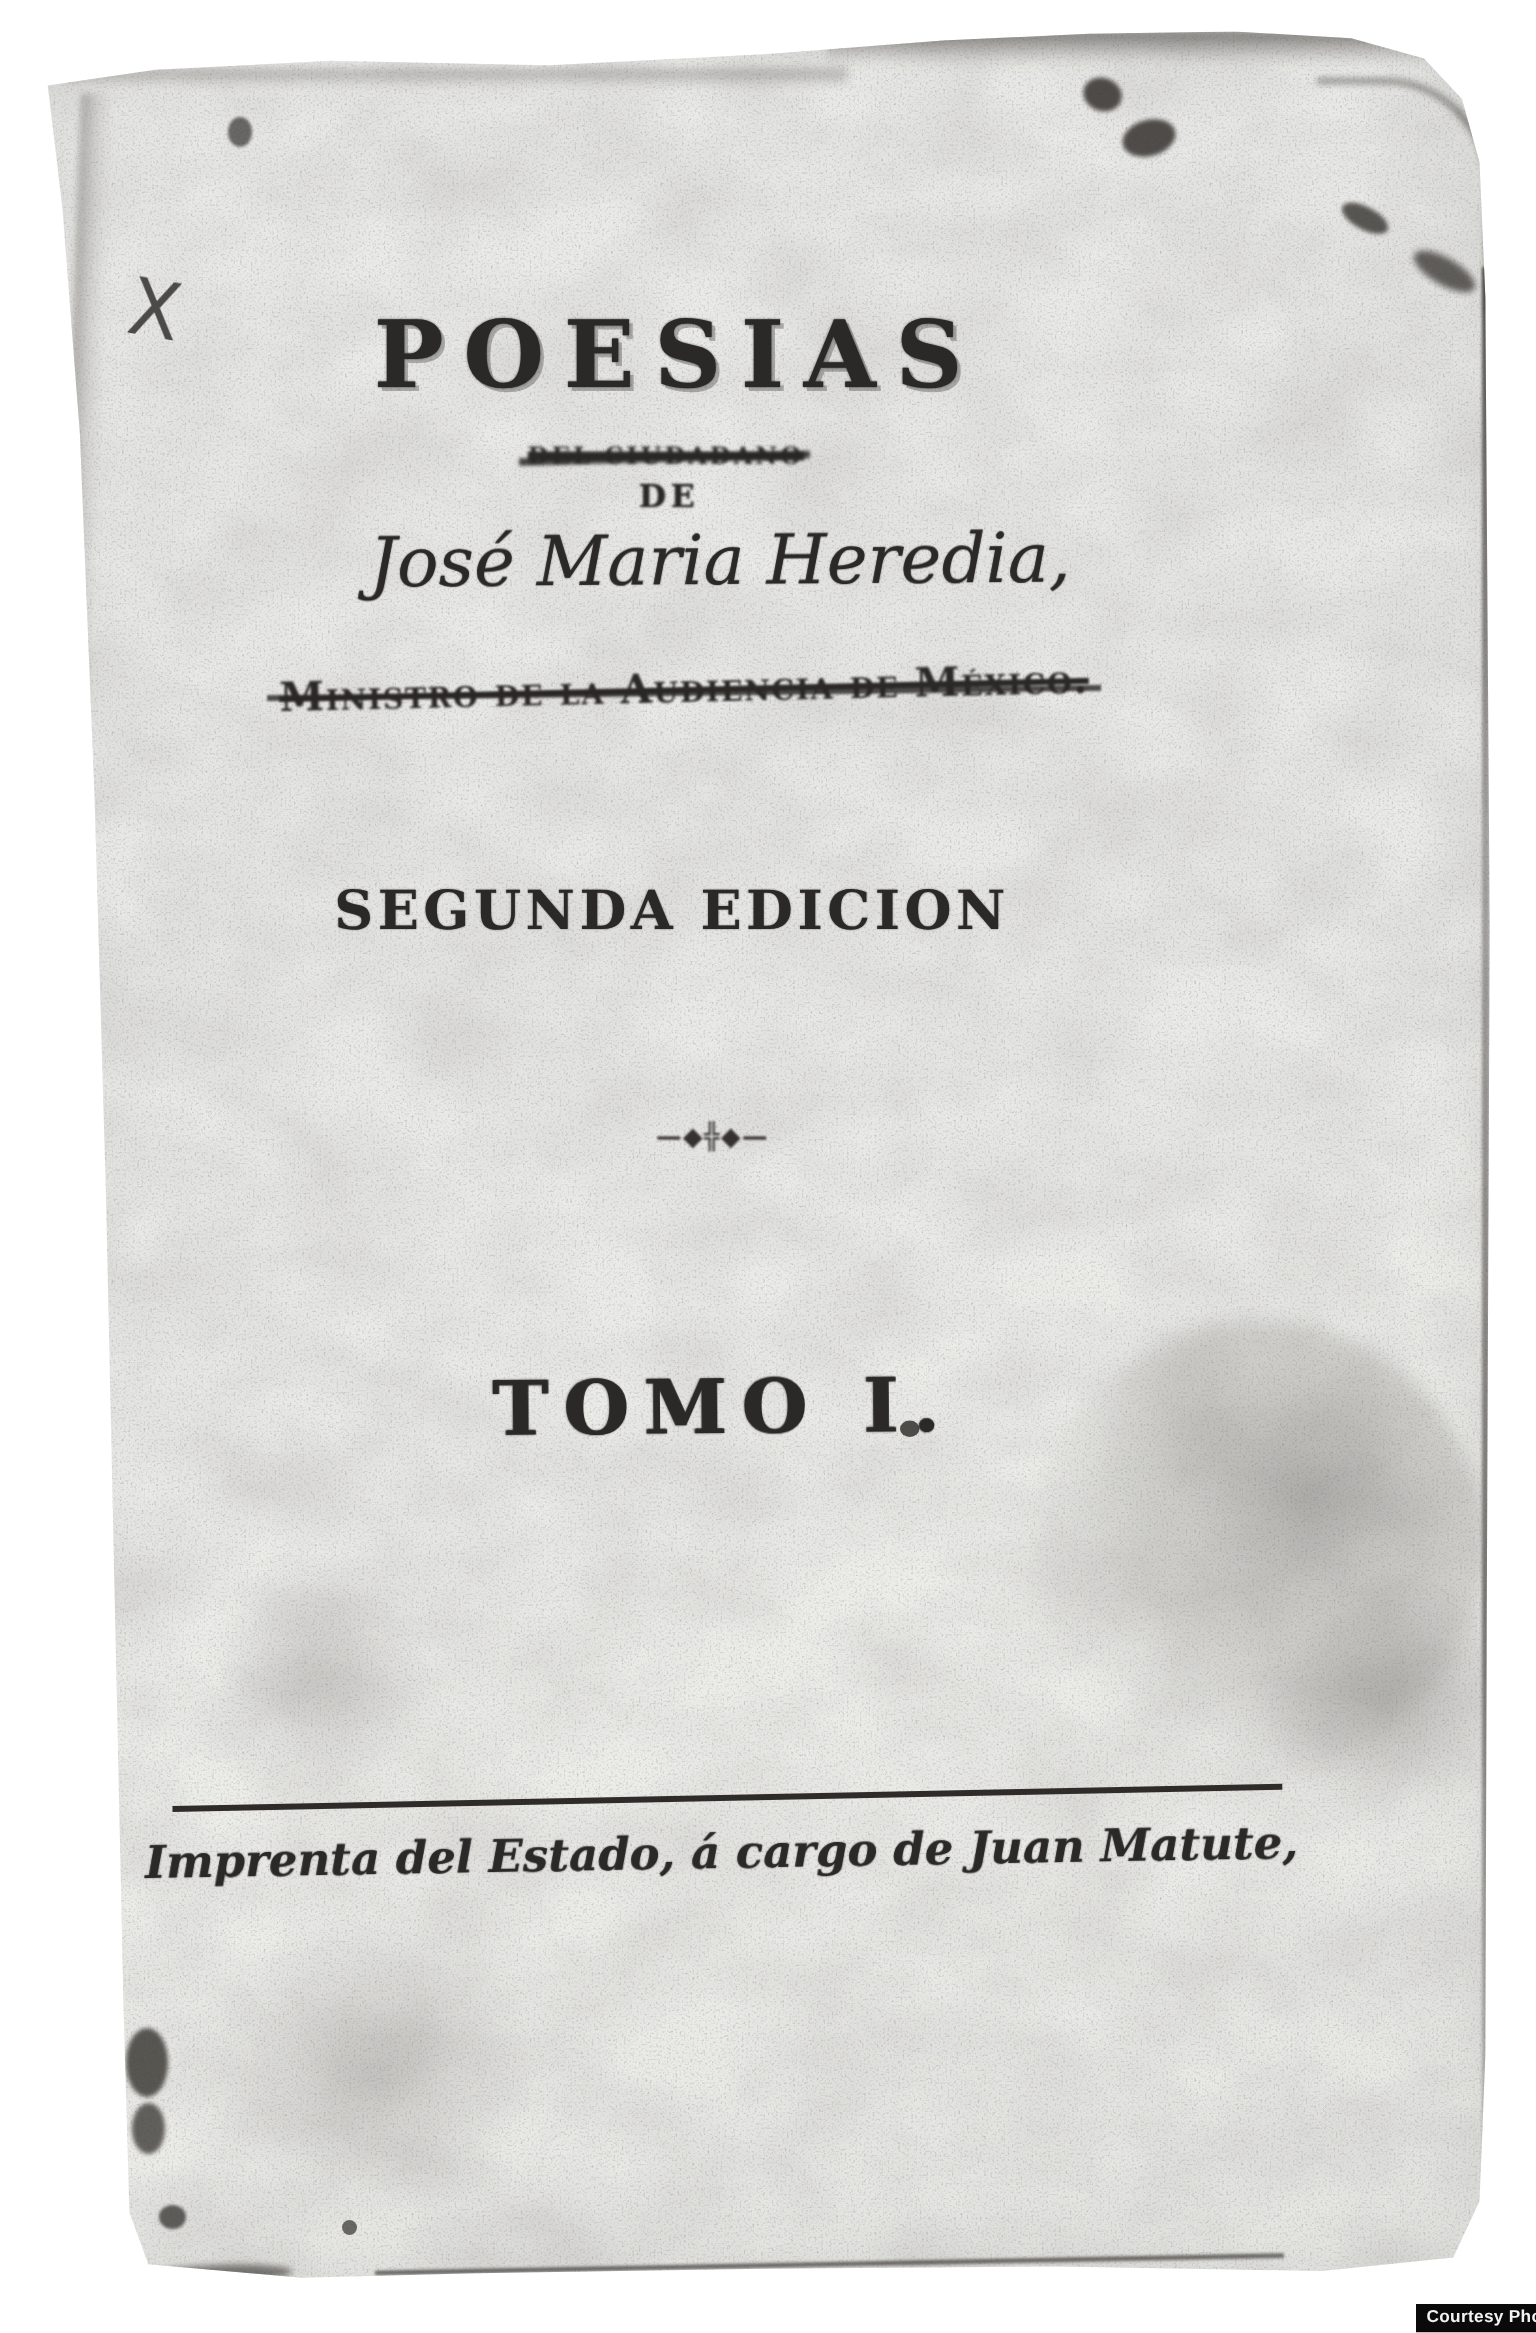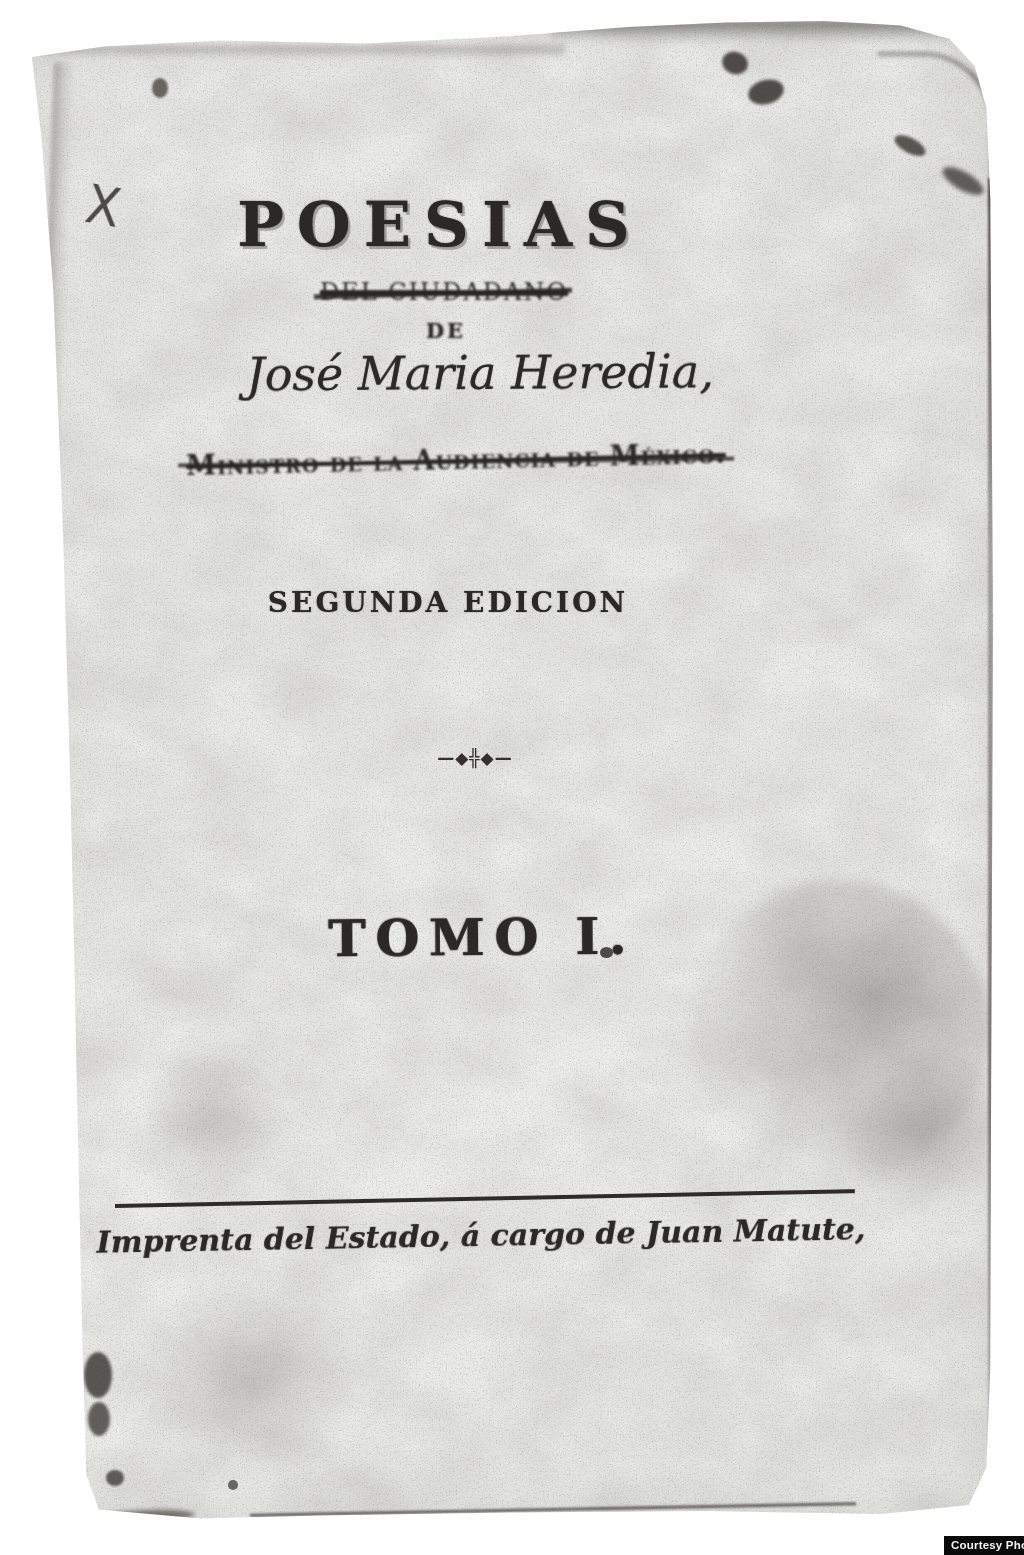--- a/index.html
+++ b/index.html
@@ -78,40 +78,40 @@
 
   .x-mark { position: absolute; left: 60px; top: 160px; font-family: "DejaVu Sans", sans-serif;
     font-size: 50px; font-weight: 400; color: #4c4a48; transform: rotate(10deg) scaleY(1.05);
     filter: blur(.5px); }
 
   .title { top: 166px; font-size: 62px; font-weight: bold; letter-spacing: 13px;
     transform: translateX(-20px);
     text-shadow: 2.5px 2.5px 0 rgba(45,42,40,.32), 0 0 1.5px rgba(35,32,30,.8);
     filter: blur(.5px); }
 
-  .struck-dedication { top: 260px; font-size: 24px; font-weight: normal; letter-spacing: 2px;
+  .struck-dedication { top: 276px; font-size: 16px; font-weight: bold; letter-spacing: 2px;
     transform: translateX(-12px); filter: blur(.9px); }
   .struck-dedication .scribble { text-decoration: line-through; text-decoration-thickness: 6px; position: relative; display: inline-block; }
   .struck-dedication .scribble::after { content: ""; position: absolute; left: -6px; right: -4px; top: 46%;
     height: 5px; background: rgba(40,38,35,.85); transform: rotate(-1.5deg); filter: blur(.6px); }
 
   .preposition { top: 300px; font-size: 21px; font-weight: bold; letter-spacing: 3px;
     transform: translateX(-10px); filter: blur(.8px); }
 
   .author { top: 328px; font-size: 46px; font-style: italic; font-weight: 500;
     transform: translateX(24px) rotate(-.4deg); filter: blur(.5px);
     text-shadow: 0 0 1px rgba(35,32,30,.8); }
 
   .struck-role { top: 426px; font-size: 27px; font-weight: bold; font-variant: small-caps;
     letter-spacing: 1px; transform: rotate(-1.3deg); filter: blur(.8px); }
   .struck-role .scribble { text-decoration: line-through; text-decoration-thickness: 4px; position: relative; display: inline-block; }
   .struck-role .scribble::after { content: ""; position: absolute; left: -8px; right: -8px; top: 52%;
     height: 3.5px; background: rgba(40,38,35,.8); transform: rotate(.6deg); filter: blur(.5px); }
 
-  .edition1 { top: 568px; font-size: 28px; font-weight: bold; letter-spacing: 3px;
+  .edition1 { top: 568px; font-size: 36px; font-weight: bold; letter-spacing: 3px;
     transform: translateX(-8px); }
   .edition2 { top: 626px; font-size: 19px; font-weight: bold; letter-spacing: 2px; }
 
   .ornament { top: 730px; font-family: "DejaVu Sans", sans-serif; font-size: 17px; font-weight: bold;
     letter-spacing: 1px; transform: translateX(19px); filter: blur(.7px); color: #34312e; }
 
   .volume { top: 890px; font-size: 50px; font-weight: bold; letter-spacing: 10px;
     transform: translateX(26px) rotate(-.5deg); filter: blur(.5px);
     text-shadow: 1px 0 currentColor, 0 0 1.5px rgba(35,32,30,.8); }
 
@@ -172,21 +172,21 @@
     <div class="blot blot-5"></div>
     <div class="blot blot-6"></div>
     <div class="blot blot-7"></div>
     <div class="blot blot-8"></div>
     <div class="blot blot-9"></div>
     <div class="blot blot-10"></div>
     <div class="blot blot-11"></div>
 
     <div class="x-mark">X</div>
 
-    <h1 class="line title print" style="margin:4px;">POESIAS</h1>
+    <h1 class="line title print" style="margin:16px;">POESIAS</h1>
 
     <div class="line struck-dedication">
       <span class="scribble">DEL CIUDADANO</span>
     </div>
 
     <div class="line preposition print">DE</div>
 
     <div class="line author">José Maria Heredia,</div>
 
     <div class="line struck-role">

